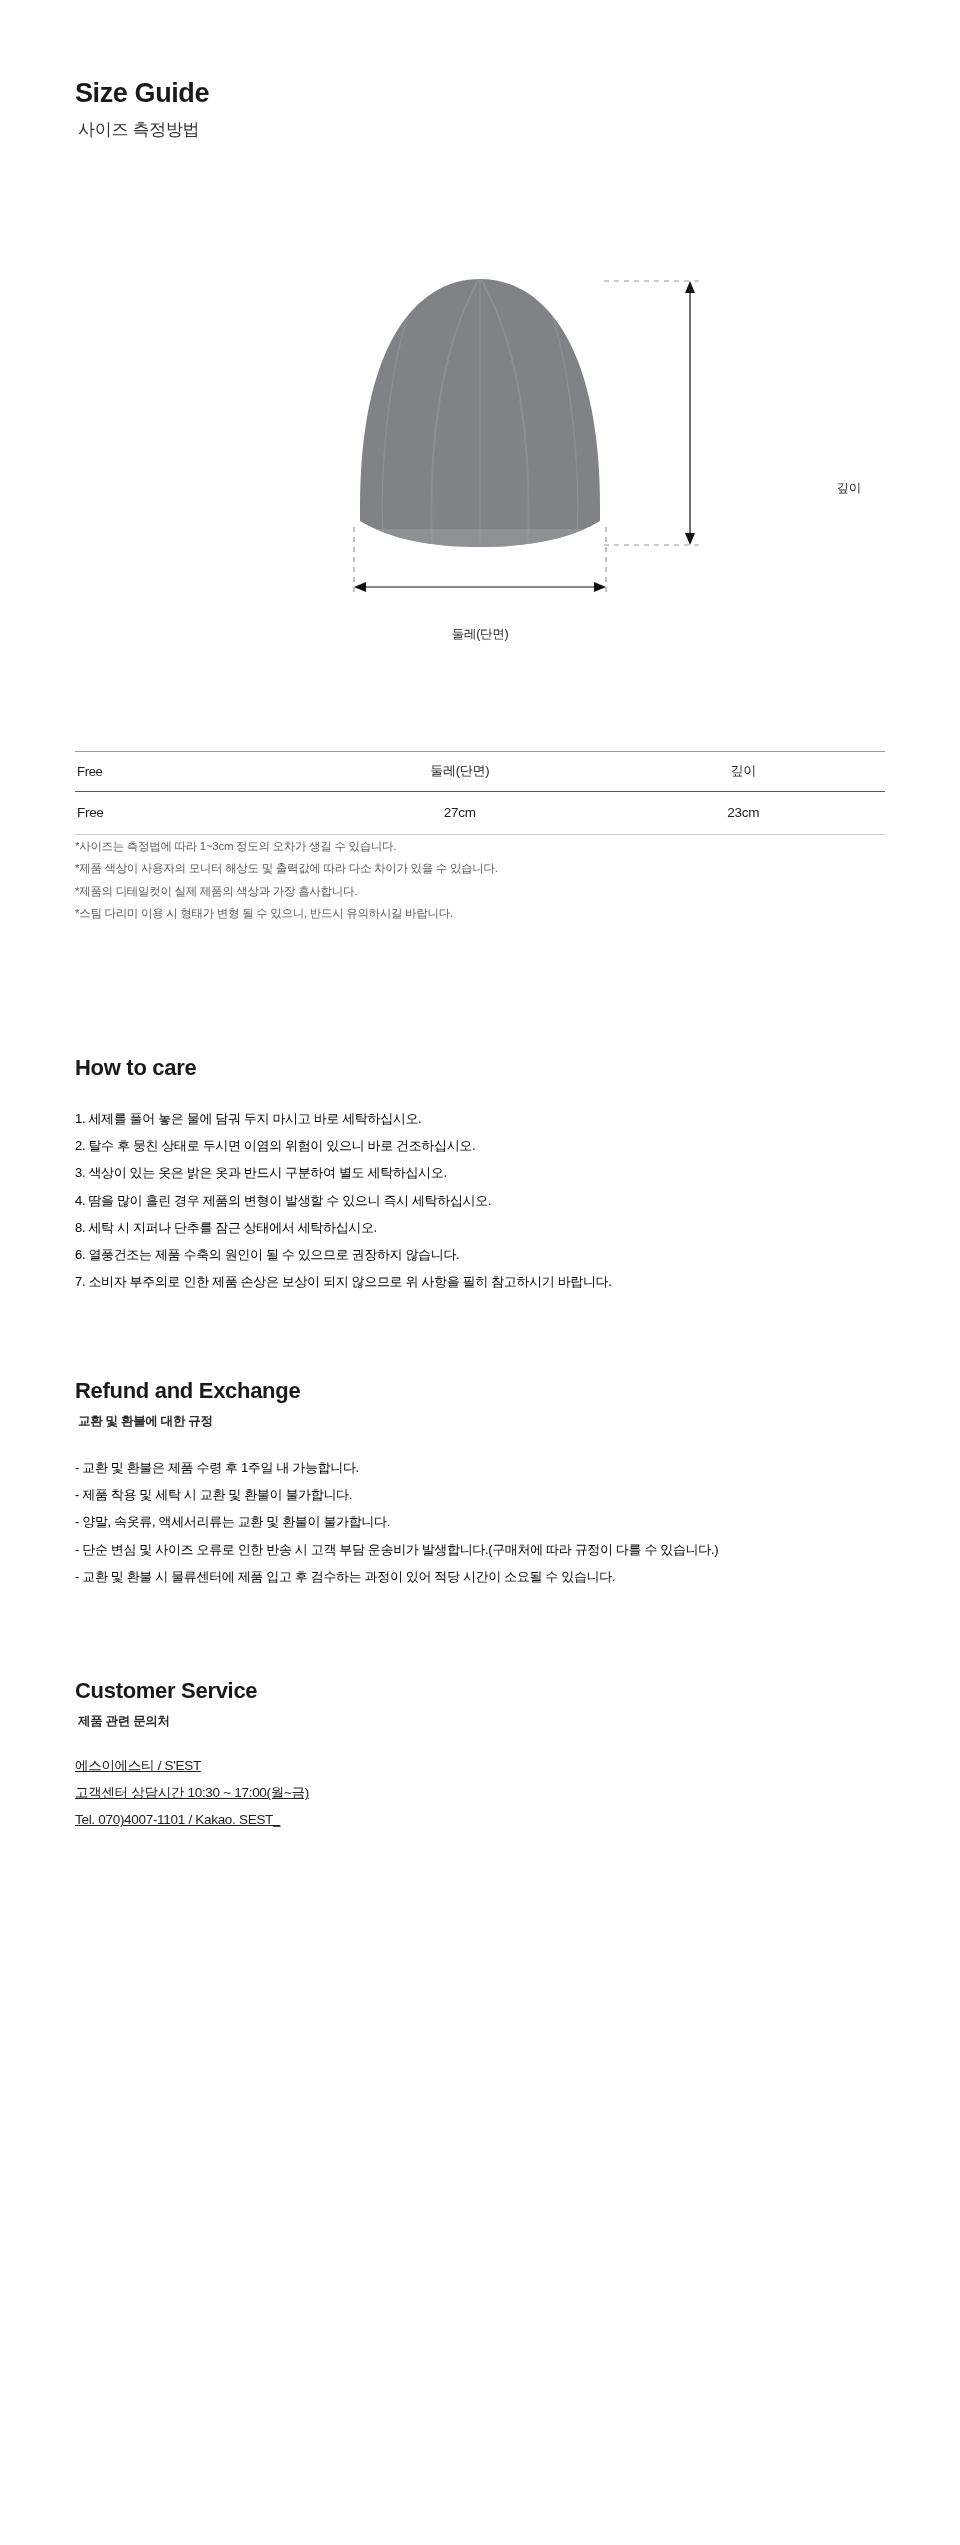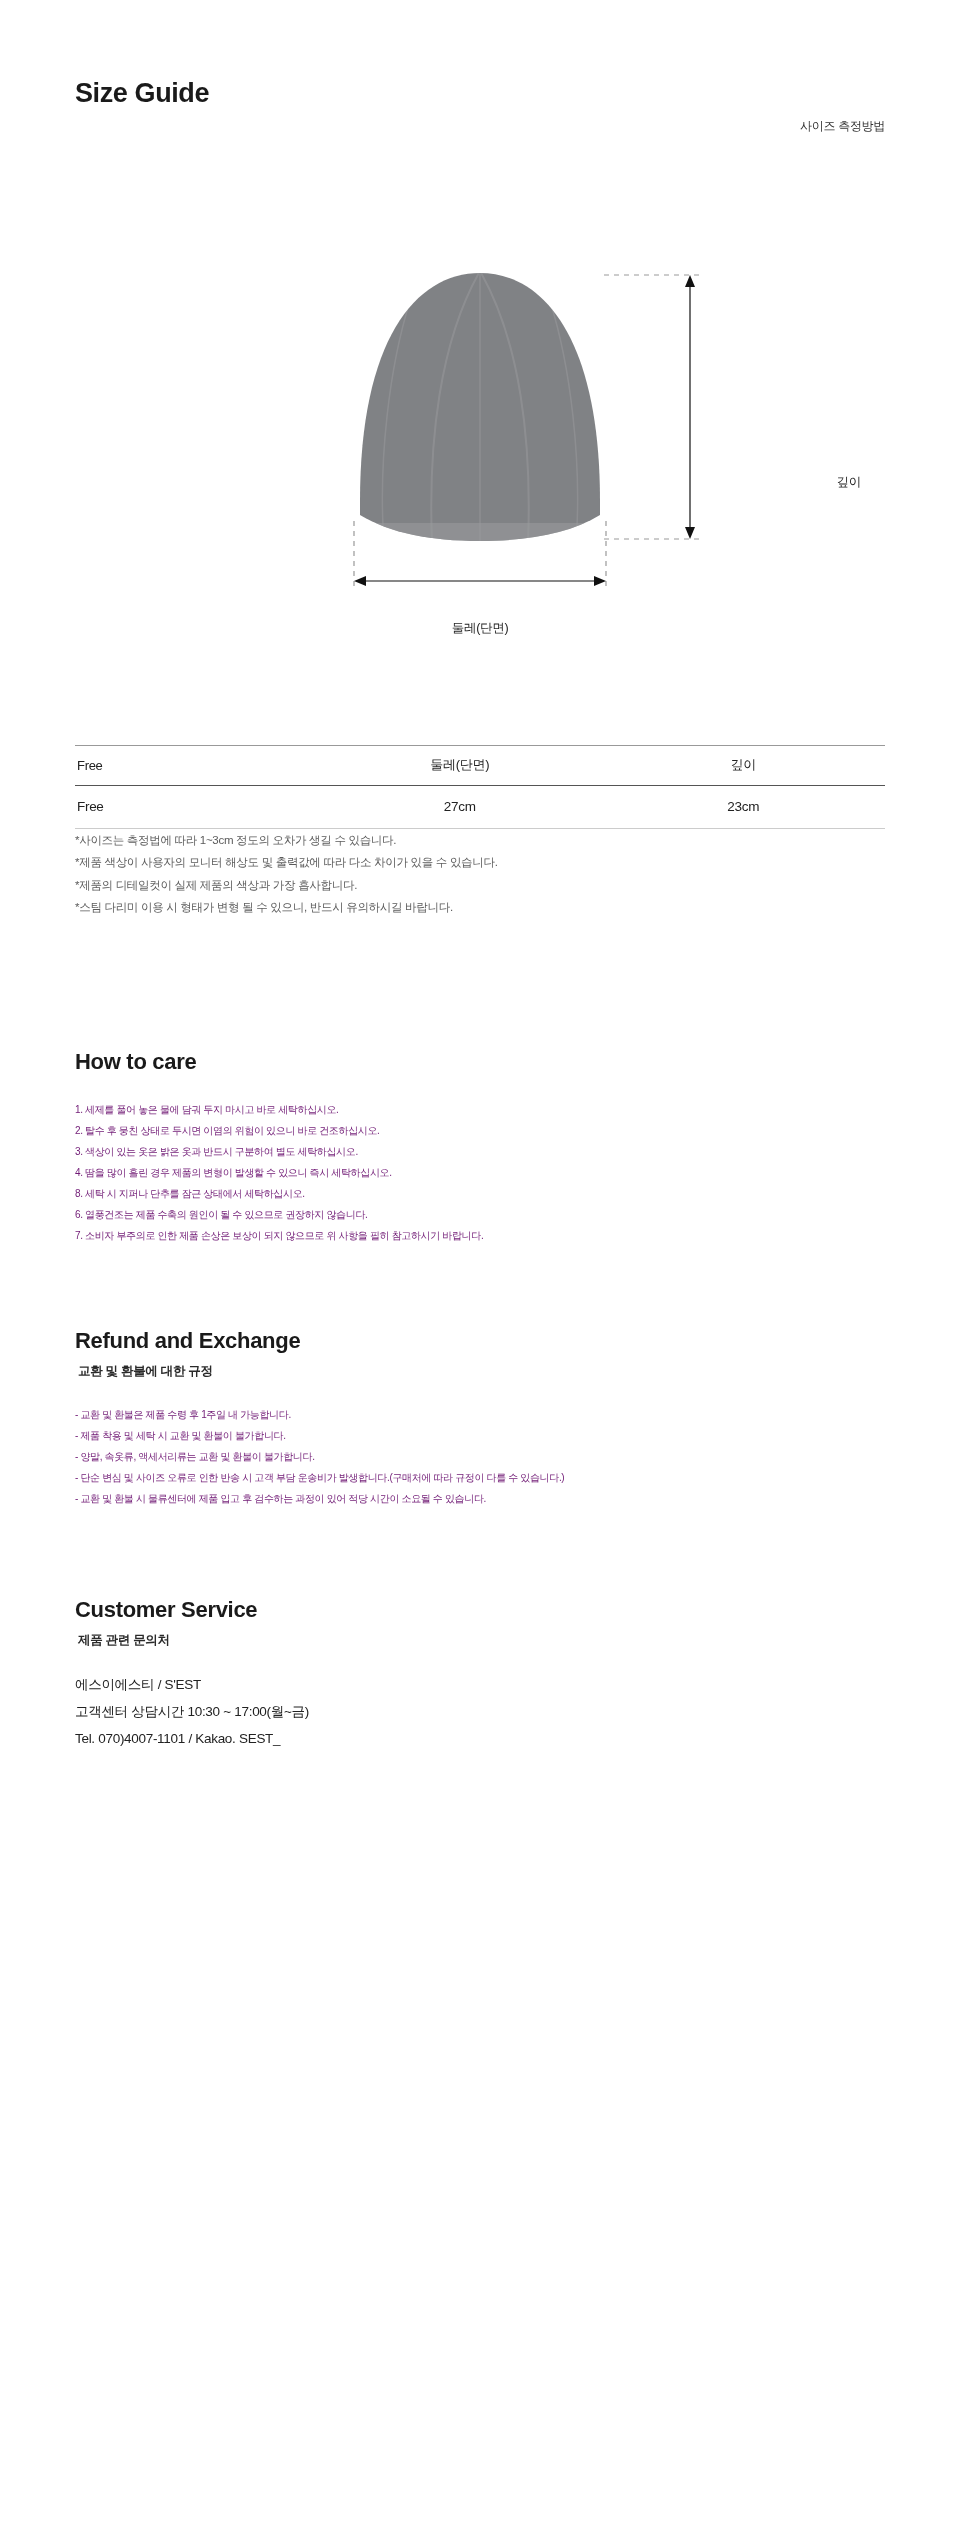--- a/index.html
+++ b/index.html
@@ -32,25 +32,24 @@
     padding-top: 78px;
   }
   .sg-title {
     font-size: 27px;
     font-weight: bold;
     letter-spacing: -0.4px;
     color: #1a1a1a;
     margin: 0;
   }
   .sg-sub {
-    font-size: 12px;
+    font-size: 17px;
     color: #333333;
     margin: 9px 0 0 3px;
     letter-spacing: -0.3px;
-    text-align: right;
   }
 
   
   .product-area {
     position: relative;
     height: 560px;
     margin-top: 36px;
   }
   .beanie-wrap {
     position: absolute;
@@ -144,31 +143,31 @@
     color: #2a2a2a;
     margin: 9px 0 0 3px;
     letter-spacing: -0.3px;
   }
   .sec-list {
     margin: 24px 0 0 0;
     padding: 0;
   }
   .sec-list li {
     list-style: none;
-    font-size: 10px;
-    color: #701a75;
+    font-size: 13px;
+    color: #000000;
     line-height: 2.1;
     letter-spacing: -0.35px;
   }
 
   .care-block { margin-top: 130px; }
   .refund-block { margin-top: 82px; }
   .cs-block { margin-top: 88px; padding-bottom: 110px; }
 
-  .cs-list { margin-top: 22px; }
+  .cs-list { margin-top: 22px; text-decoration: underline; }
   .cs-list li {
     list-style: none;
     font-size: 13.5px;
     color: #222222;
     line-height: 2.0;
     letter-spacing: -0.3px;
   }
 </style>
 </head>
 <body>

